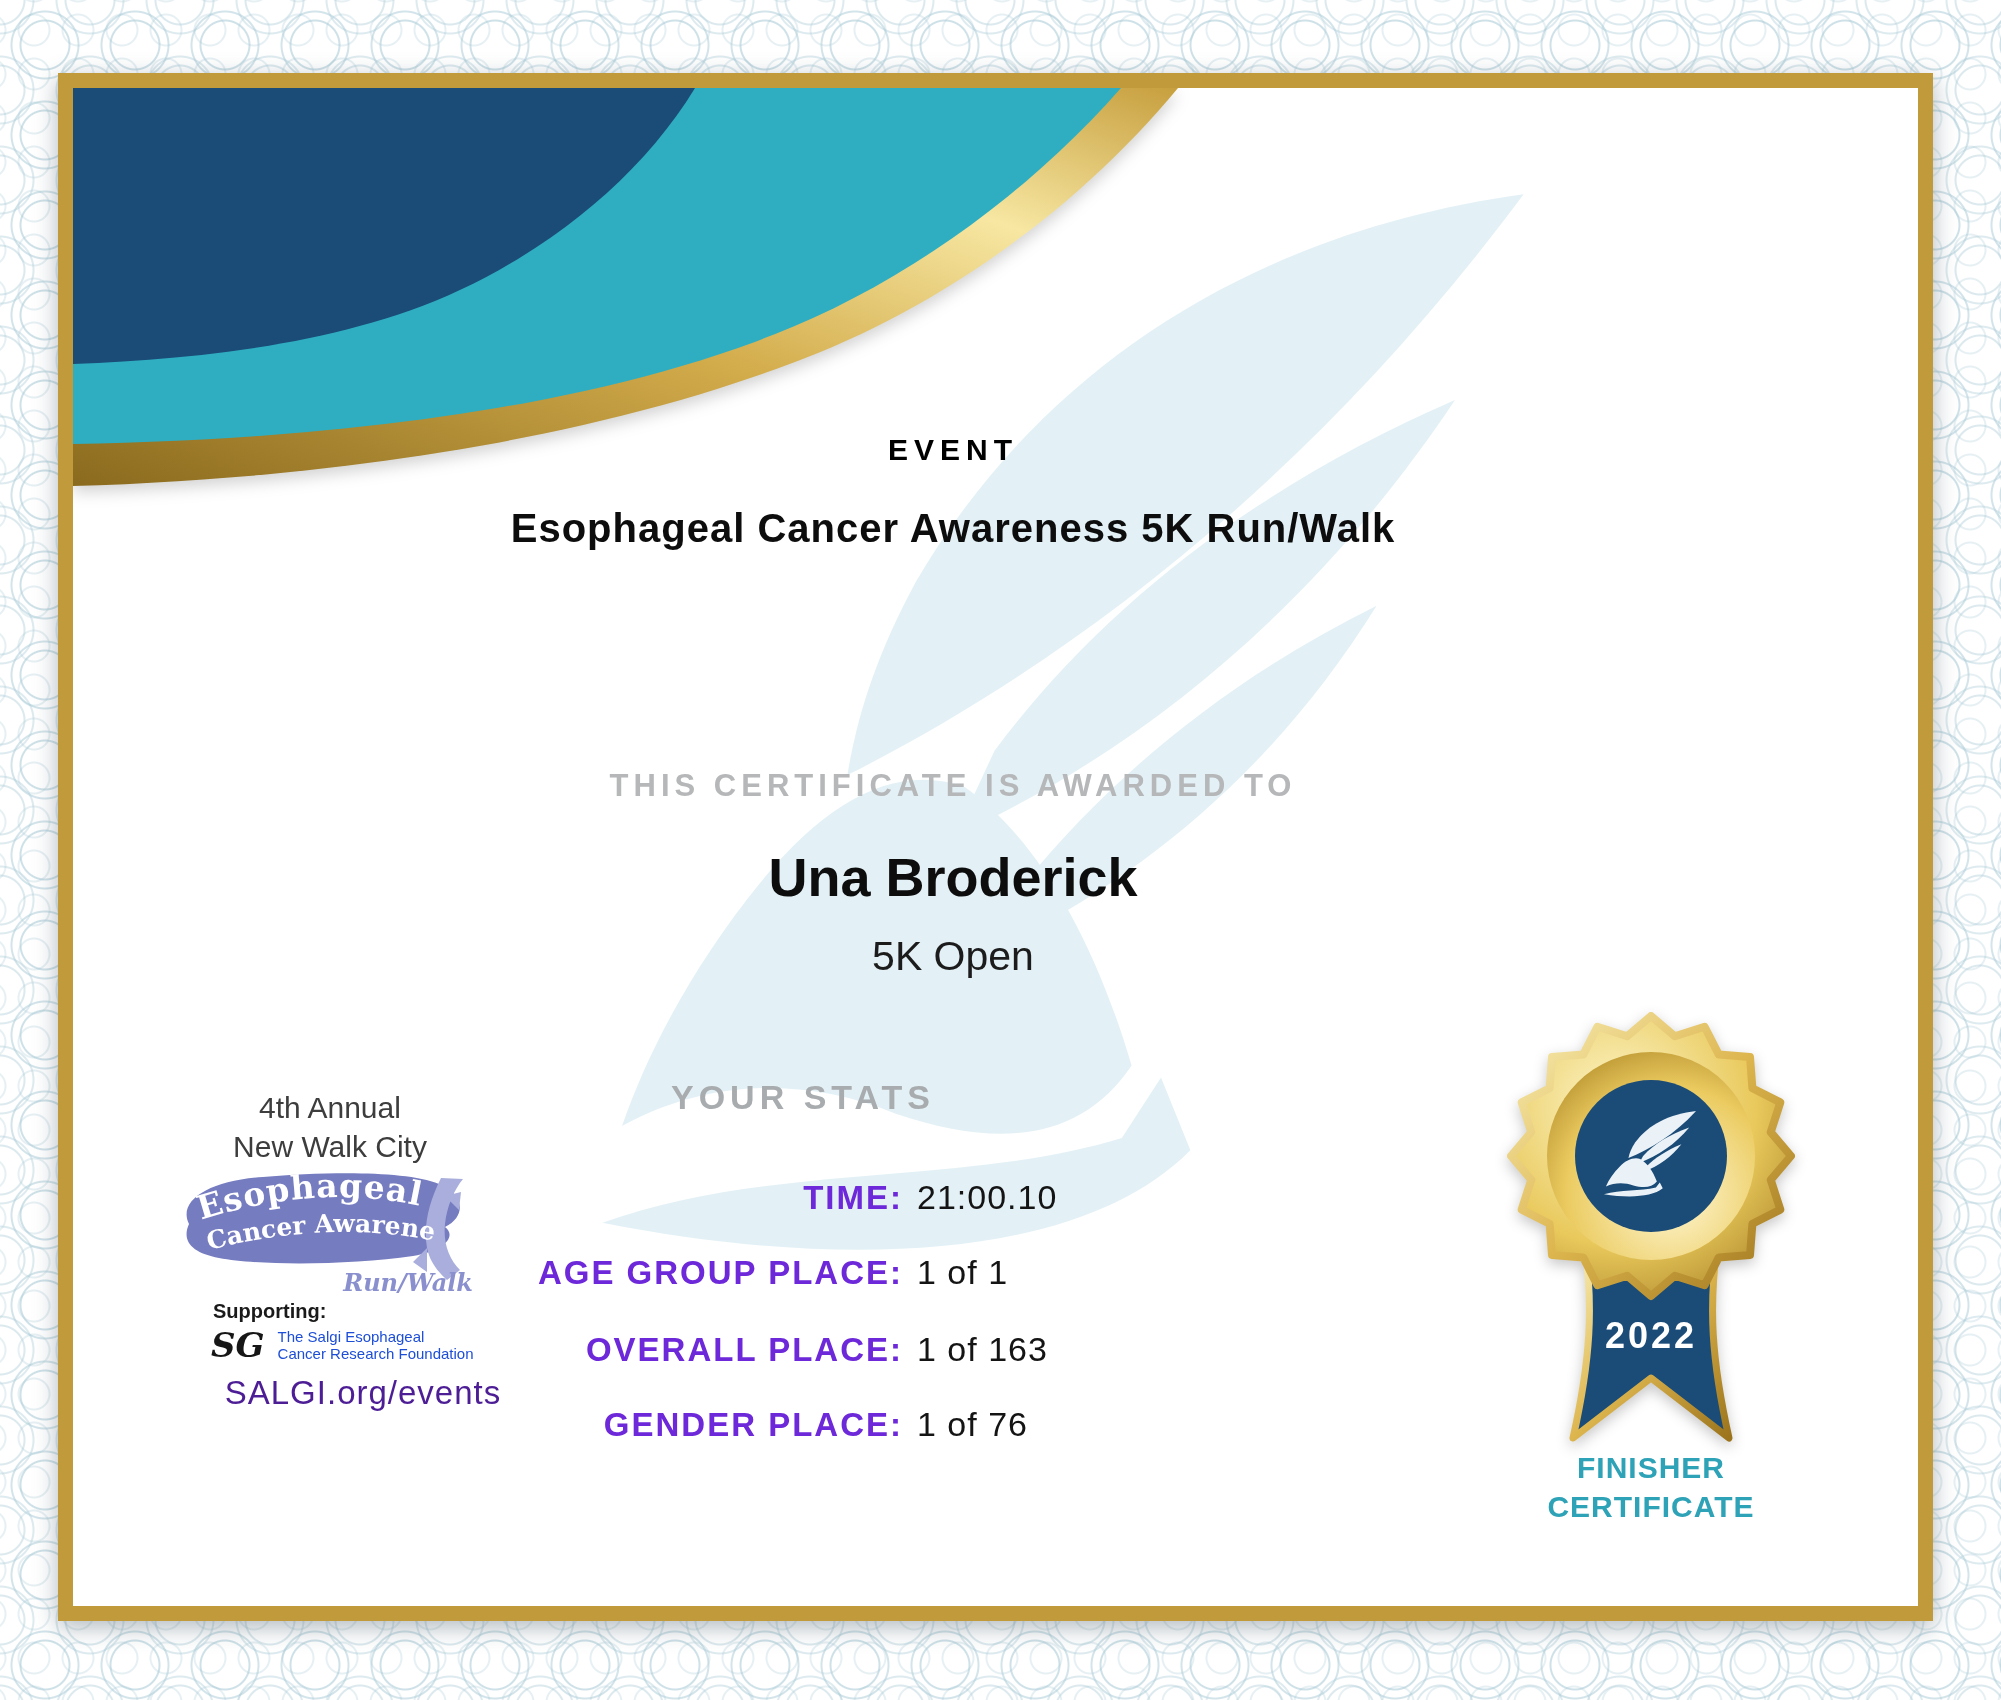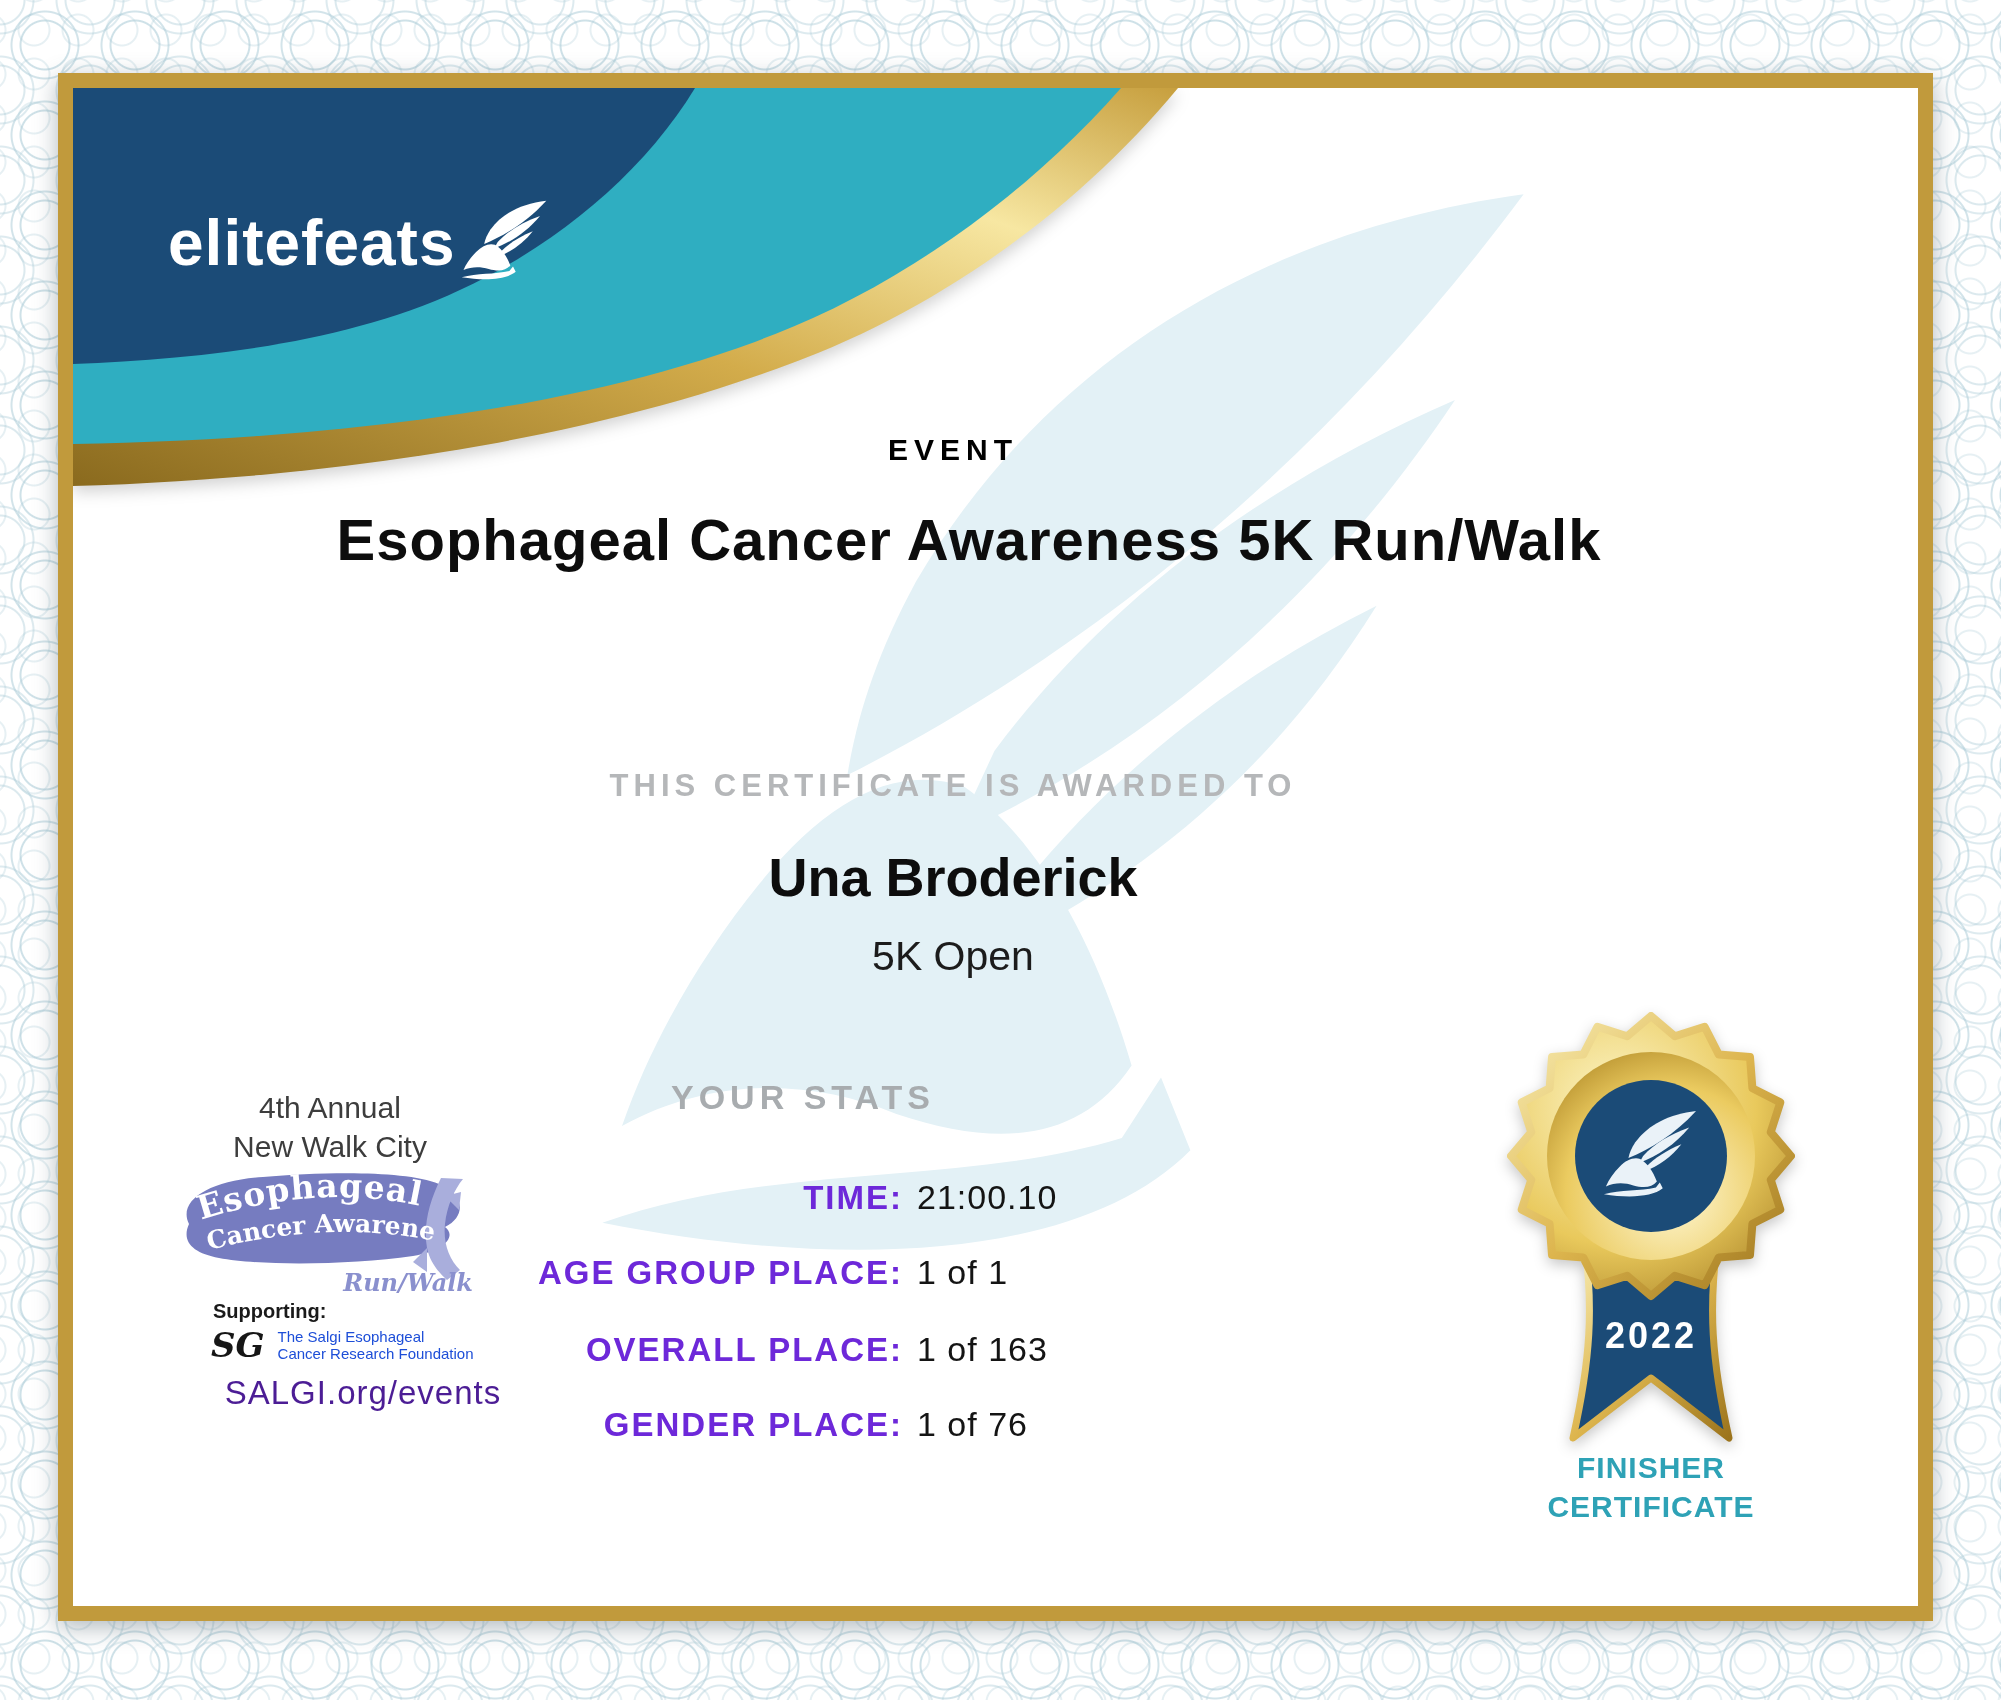--- a/index.html
+++ b/index.html
@@ -21,21 +21,21 @@
   .inner{position:absolute;inset:0;overflow:hidden;}
   
   .deco{position:absolute;left:0;top:0;z-index:3;filter:drop-shadow(0 6px 8px rgba(0,0,0,.18));}
   .brand{position:absolute;left:95px;top:95px;z-index:4;display:flex;align-items:flex-start;gap:4px;}
   .brand-name{color:#fff;font-size:64px;font-weight:700;letter-spacing:1px;line-height:1;margin-top:28px;}
   
   .watermark{position:absolute;left:500px;top:70px;z-index:1;}
   
   .centercol{position:absolute;left:0;top:0;width:1760px;text-align:center;z-index:5;}
   .event-label{position:absolute;left:0;width:100%;top:345px;font-size:30px;font-weight:700;letter-spacing:6px;color:#000000;}
-  .event-title{position:absolute;left:16px;width:100%;top:418px;font-size:58px;font-weight:700;letter-spacing:1px;color:#0d0d0d;}
+  .event-title{position:absolute;left:0;width:100%;top:418px;font-size:40px;font-weight:700;letter-spacing:1px;color:#0d0d0d;}
   .award-heading{position:absolute;left:0;width:100%;top:680px;font-size:31px;font-weight:700;letter-spacing:5px;color:#B5B7B9;}
   .recipient{position:absolute;left:0;width:100%;top:758px;font-size:54px;font-weight:800;color:#0d0d0d;}
   .division{position:absolute;left:0;width:100%;top:845px;font-size:41px;font-weight:400;color:#1c1c1c;}
   .stats-heading{position:absolute;left:0;top:990px;width:1460px;text-align:center;font-size:34px;font-weight:700;letter-spacing:5px;color:#A8ACAF;z-index:5;}
   .stat-row{position:absolute;left:0;width:100%;z-index:5;white-space:nowrap;}
   .stat-label{display:inline-block;width:830px;text-align:right;font-size:33px;font-weight:600;letter-spacing:2px;color:#6d28d9;}
   .stat-value{display:inline-block;margin-left:14px;font-size:34px;font-weight:400;color:#141414;letter-spacing:1px;}
   .r0{top:1090px}.r1{top:1165px}.r2{top:1242px}.r3{top:1317px}
   
   .annual{position:absolute;left:77px;top:1000px;width:360px;text-align:center;font-size:30px;color:#3d3d3d;line-height:1.3;z-index:5;}
@@ -93,26 +93,20 @@
       <svg class="watermark" width="980" height="1210" viewBox="0 0 100 100" preserveAspectRatio="none" fill="#E3F1F6">
         <use href="#wf"></use>
       </svg>
 
       <svg class="deco" width="1250" height="420" viewBox="0 0 1250 420">
         <path d="M0,0 H1105 C1010,115 880,210 745,265 C540,348 270,390 0,398 Z" fill="url(#swooshGrad)"></path>
         <path d="M0,0 H1048 C960,100 850,180 740,230 C545,318 265,352 0,356 Z" fill="#2FAEC1"></path>
         <path d="M0,0 H622 C566,92 470,168 362,213 C250,258 115,272 0,276 Z" fill="#1B4B77"></path>
       </svg>
 
-      <div class="brand">
-        <span class="brand-name">elitefeats</span>
-        <svg width="90" height="120" viewBox="0 0 100 100" fill="#ffffff">
-          <use href="#wf"></use>
-        </svg>
-      </div>
 
       <div class="centercol">
         <div class="event-label">EVENT</div>
         <div class="event-title">Esophageal Cancer Awareness 5K Run/Walk</div>
         <div class="award-heading">THIS CERTIFICATE IS AWARDED TO</div>
         <div class="recipient">Una Broderick</div>
         <div class="division">5K Open</div>
       </div>
 
       <div class="stats-heading">YOUR STATS</div>

